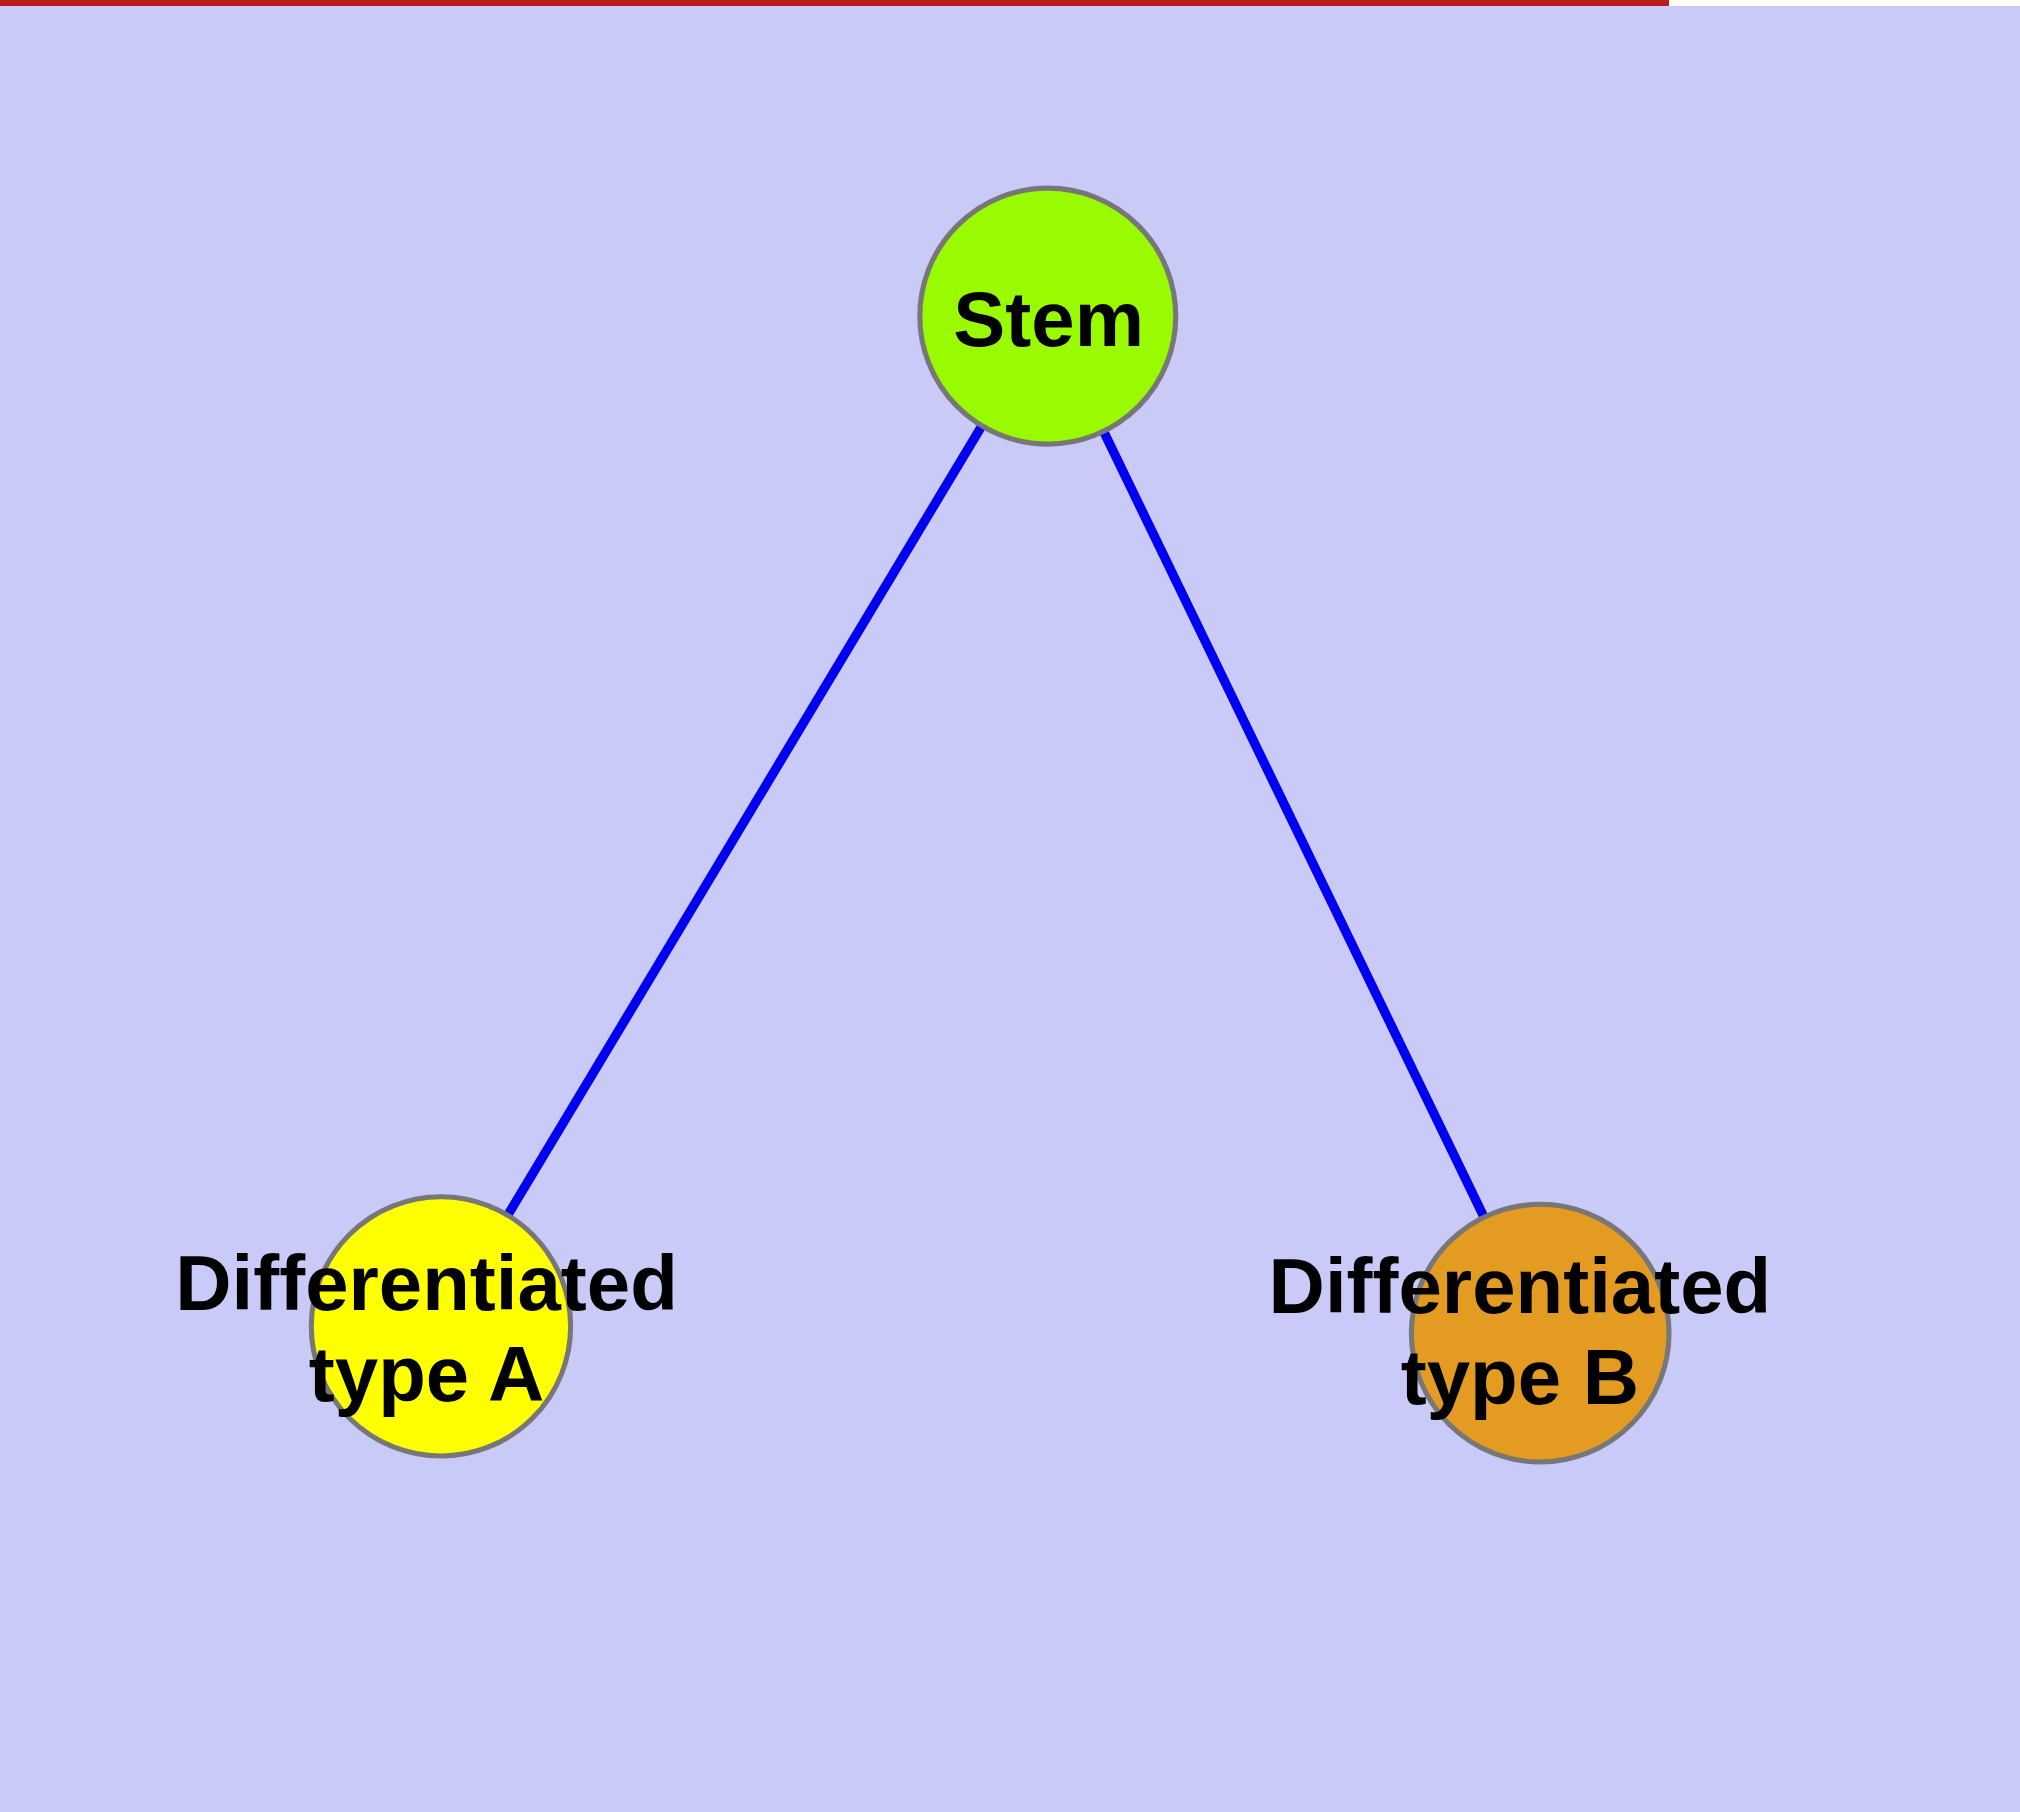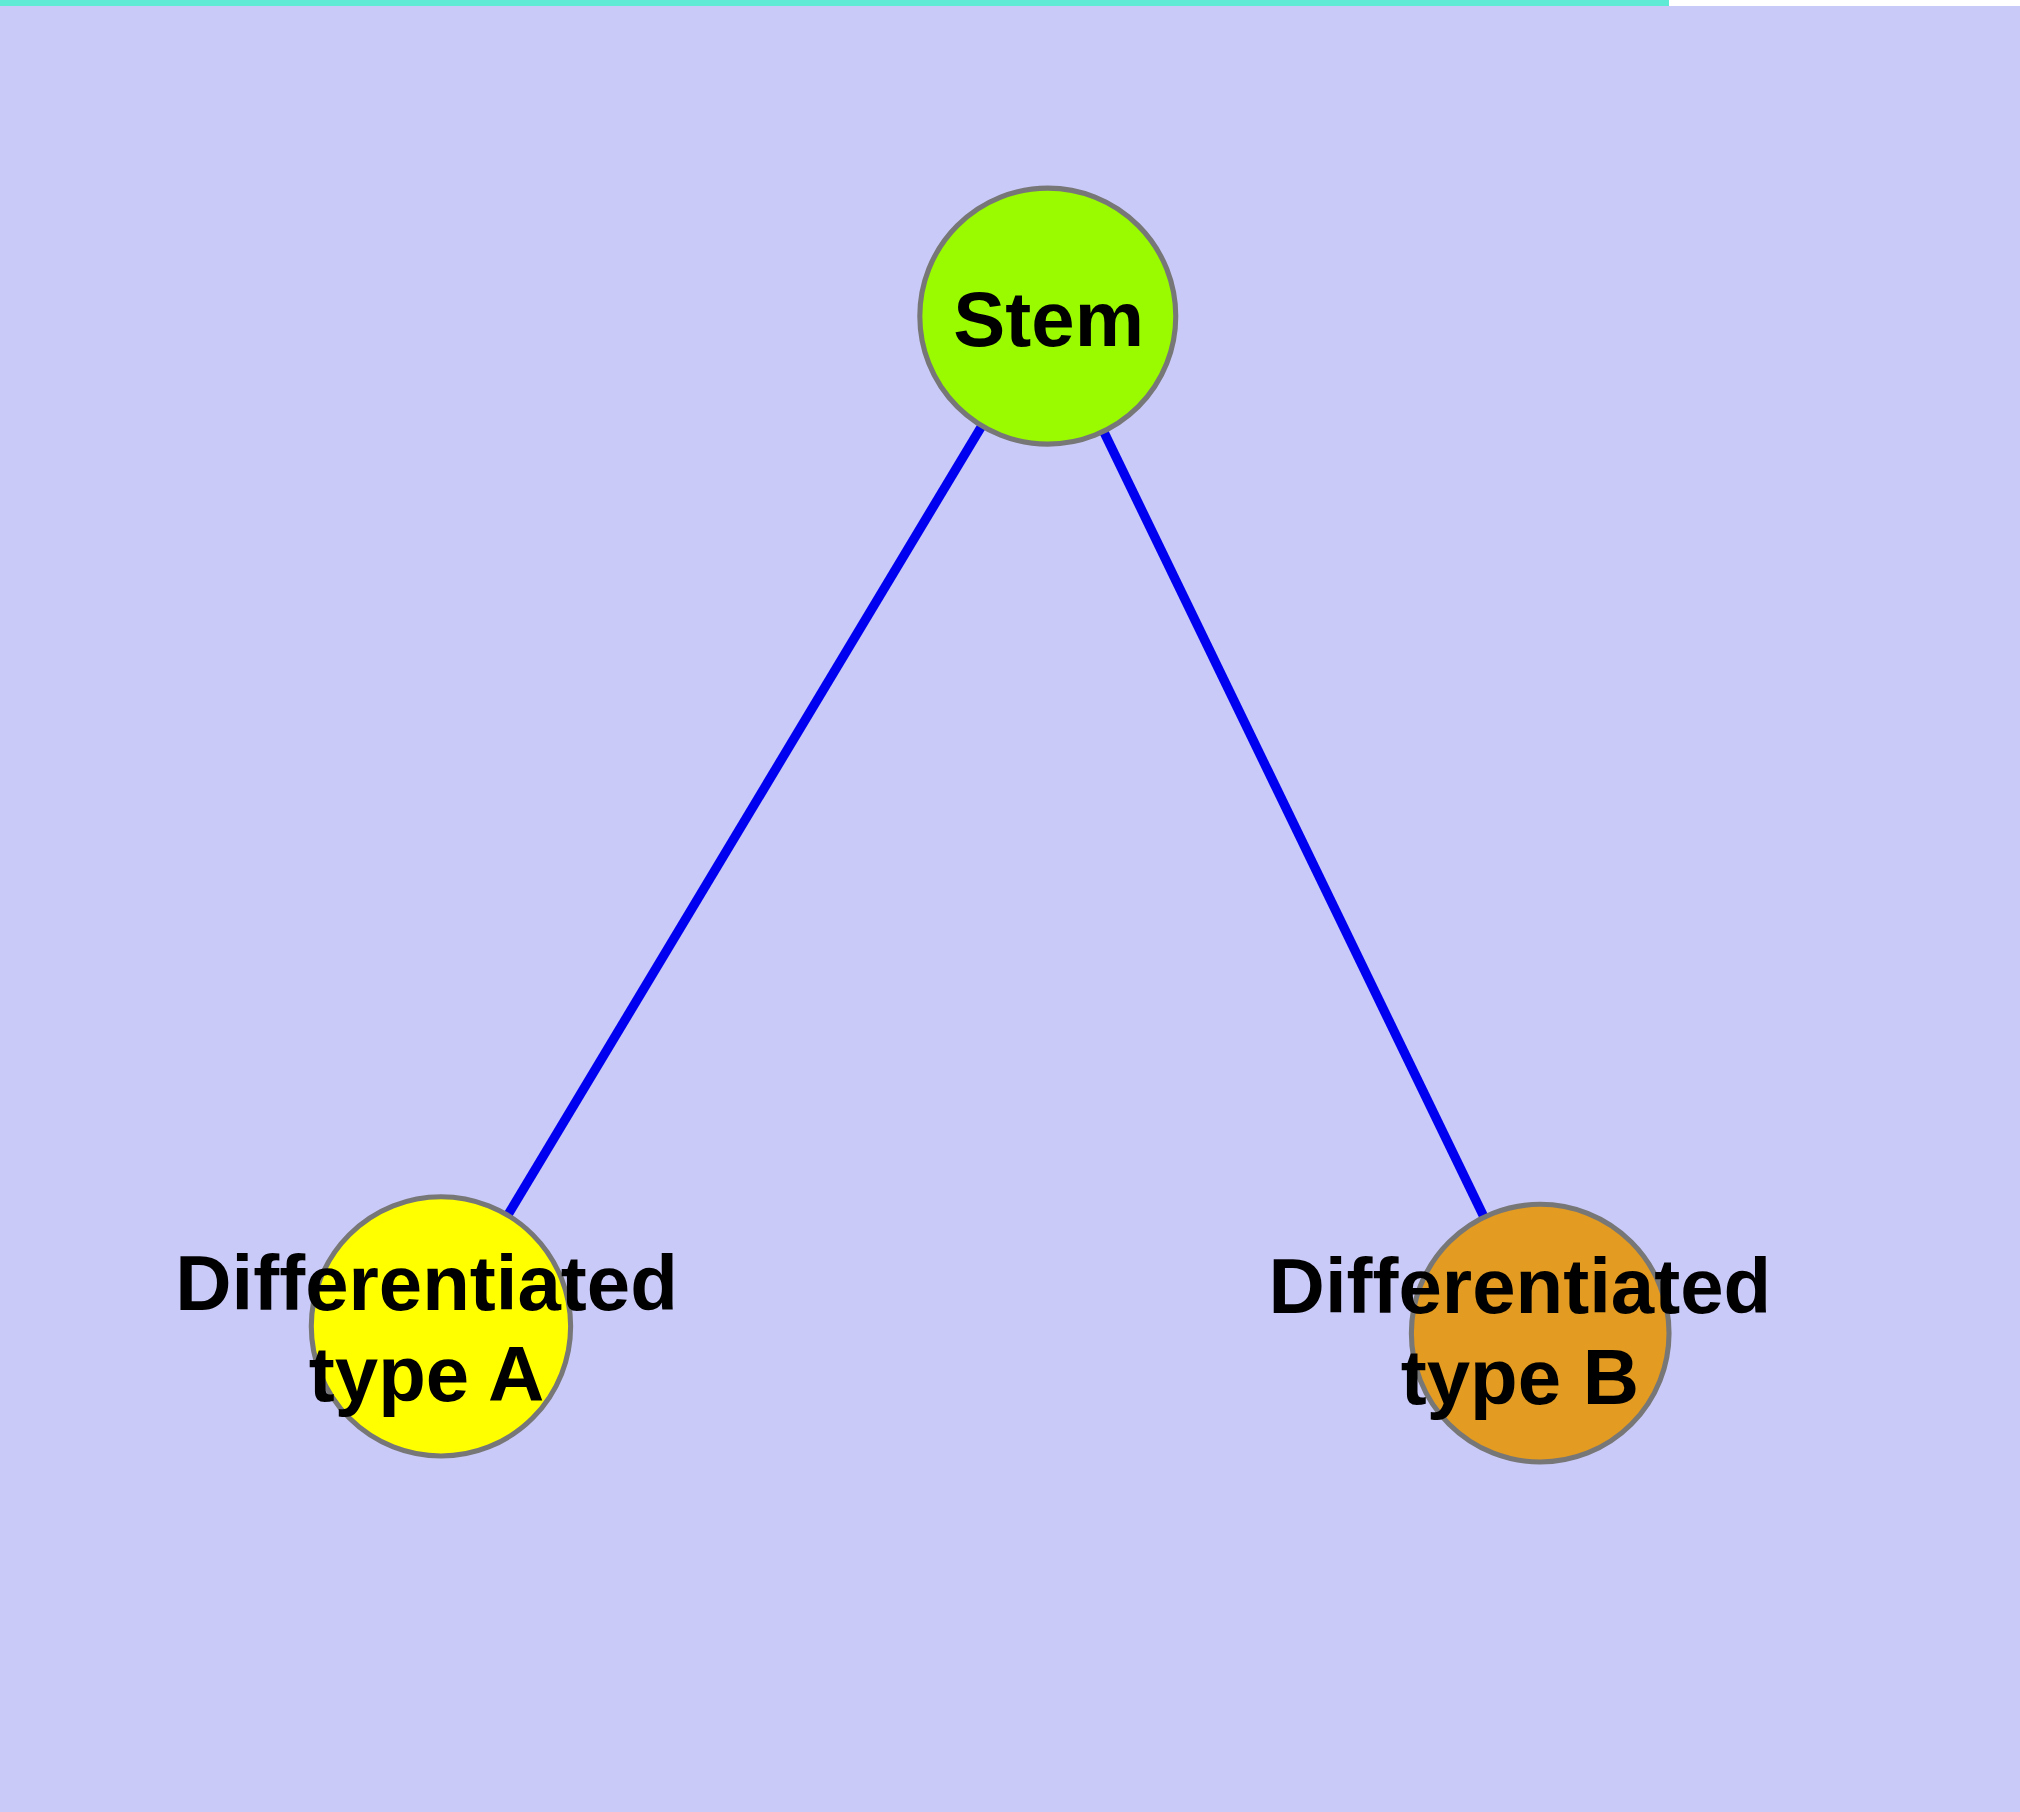--- a/index.html
+++ b/index.html
@@ -7,21 +7,21 @@
     padding: 0;
     width: 2021px;
     height: 1812px;
     background: #ffffff;
     overflow: hidden;
   }
   .frame {
     position: relative;
     width: 1669px;
     height: 1812px;
-    background: #5eead4;
+    background: #b91c1c;
     text-align: right;
   }
   .plot-bg {
     position: absolute;
     left: 0;
     top: 6px;
     width: 2021px;
     height: 1806px;
   }
   svg.graph {

